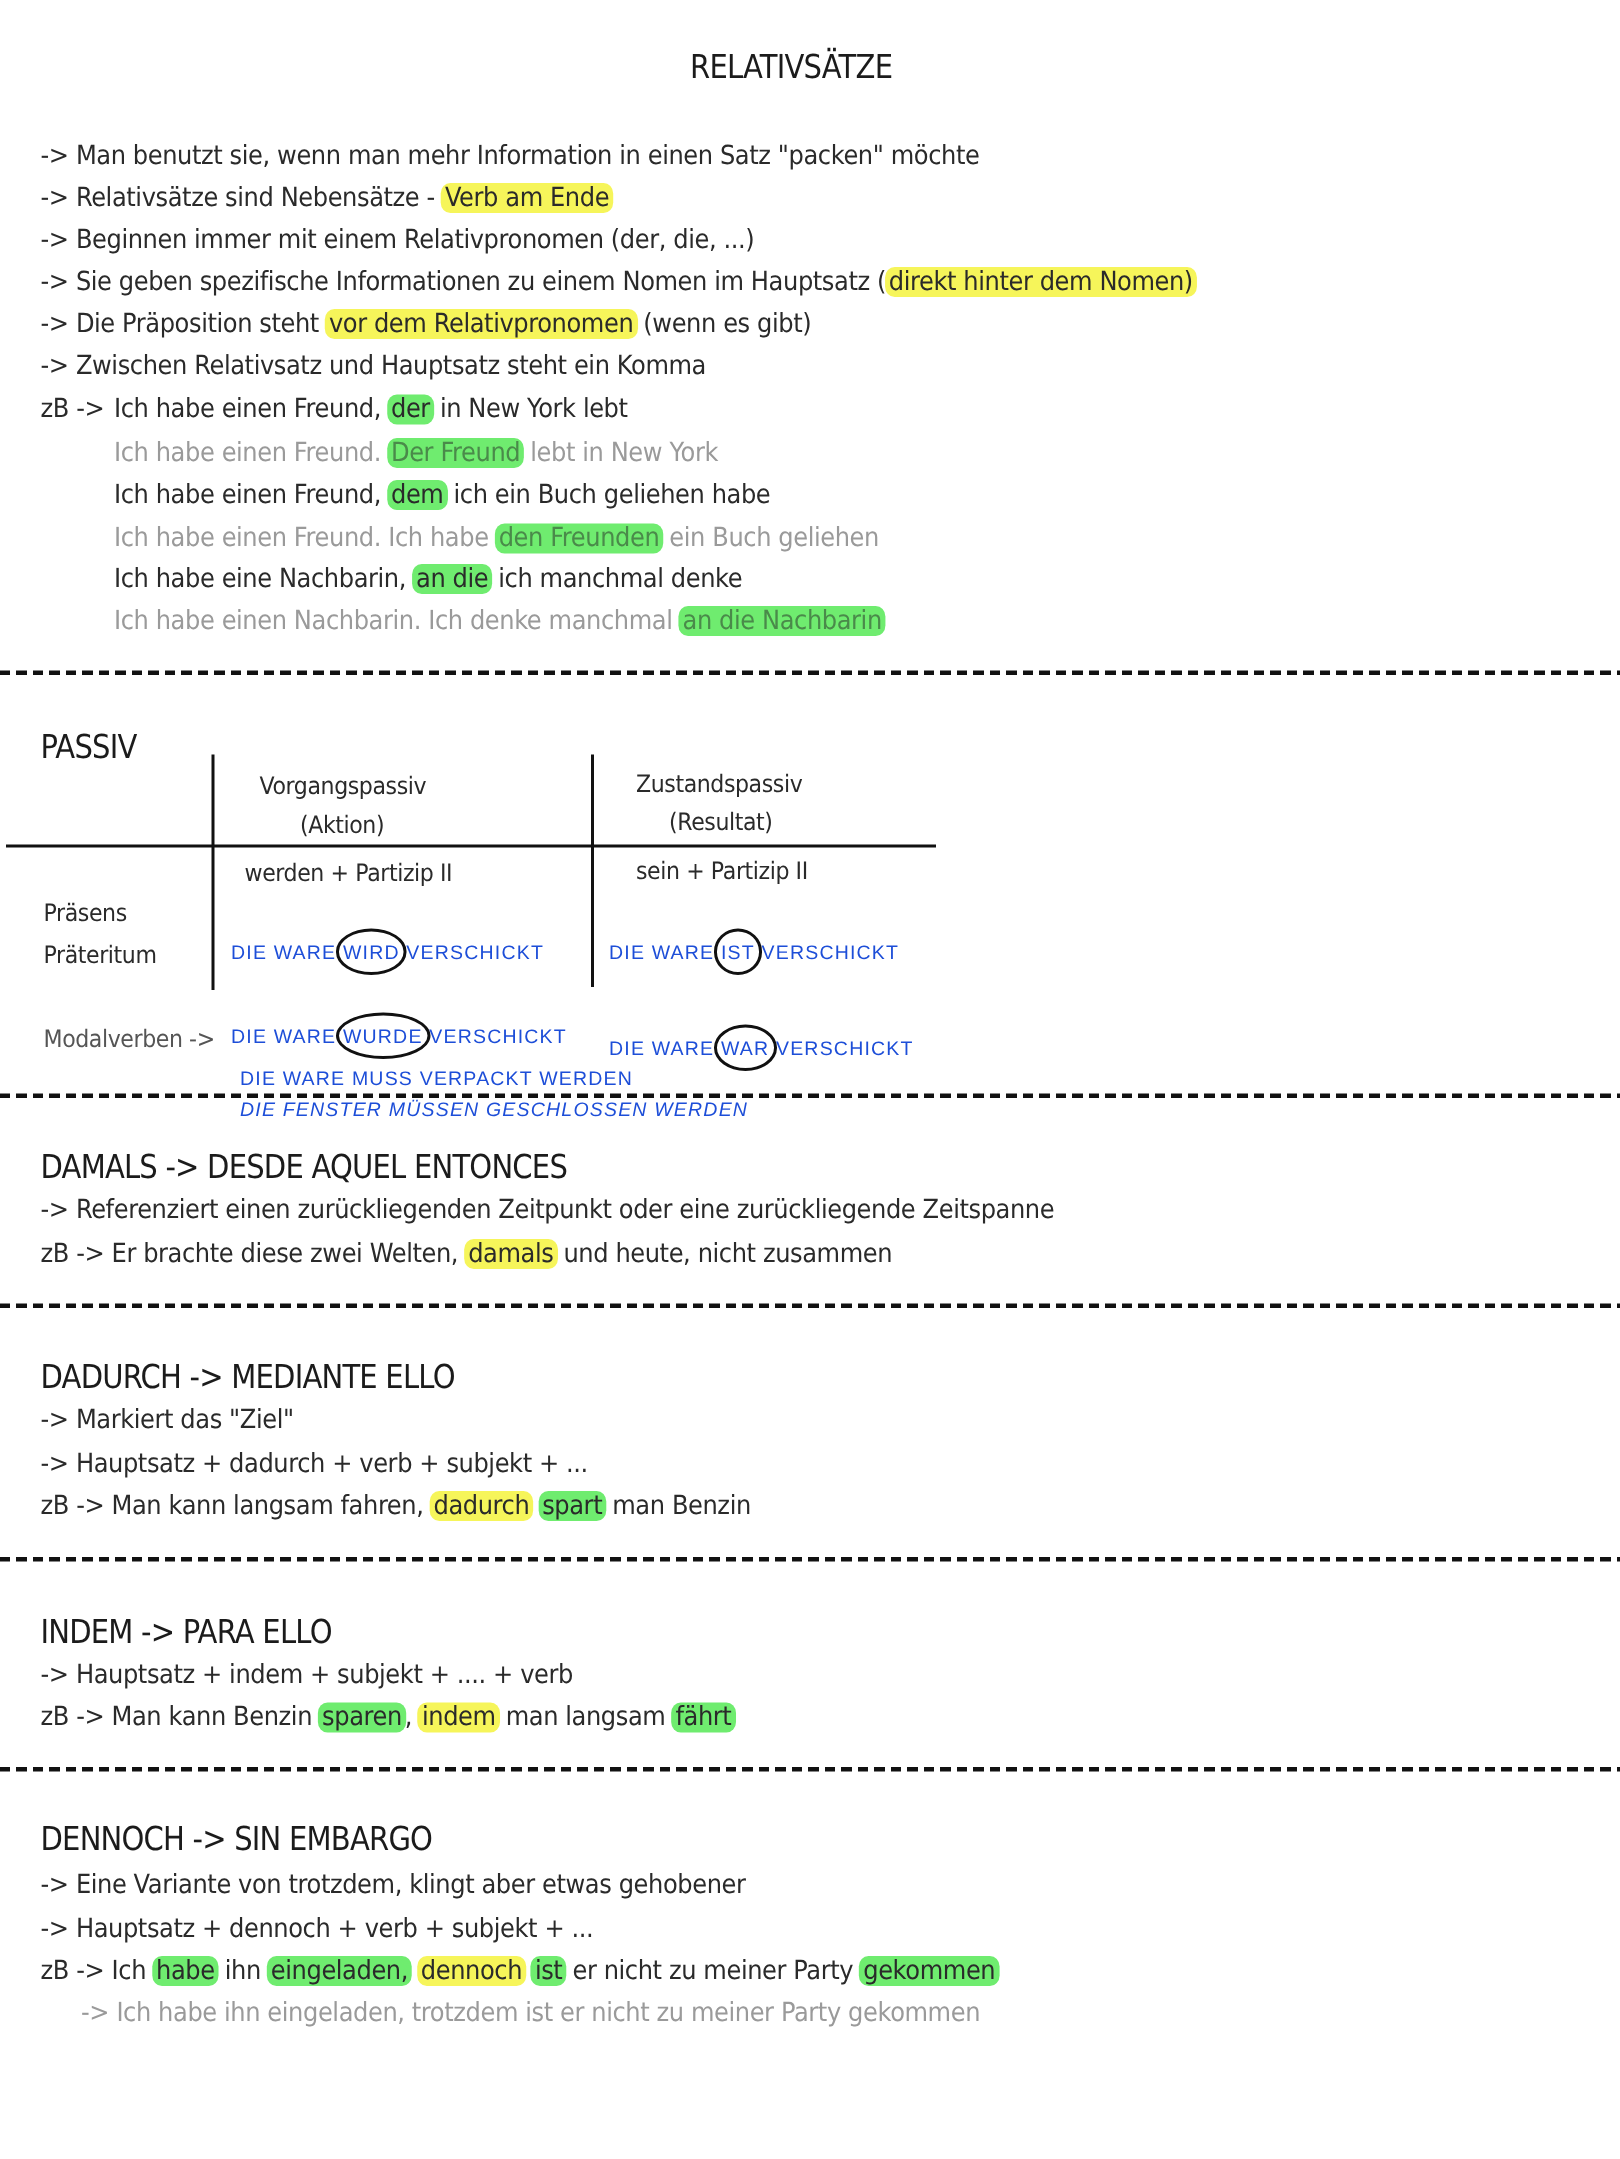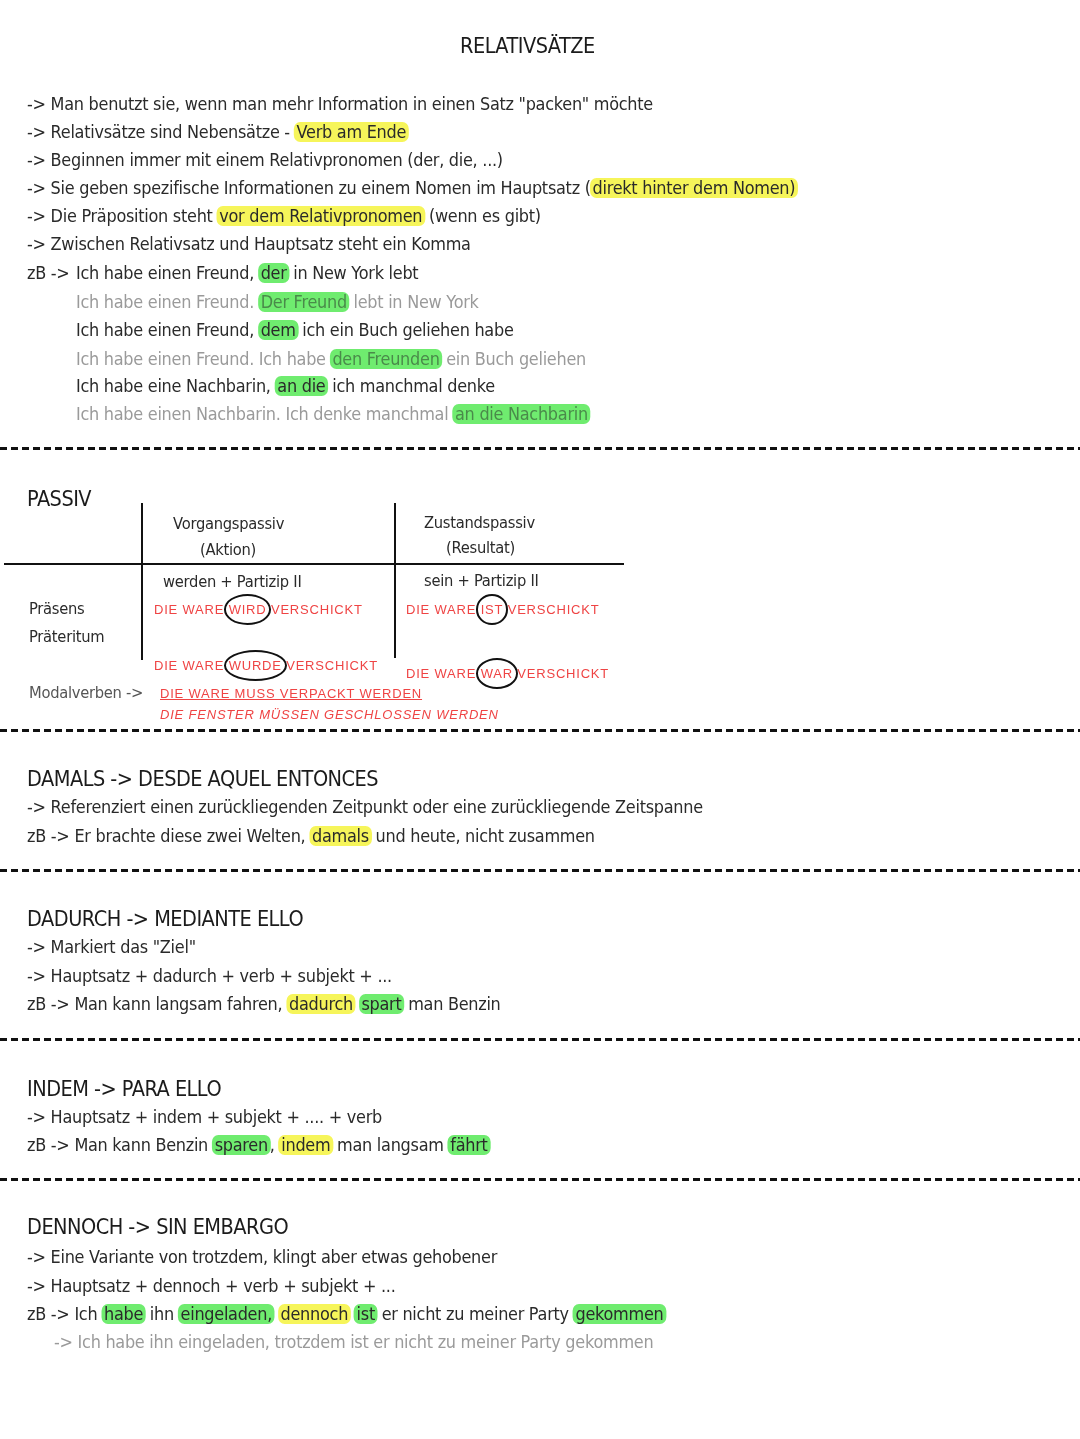--- a/index.html
+++ b/index.html
@@ -8,21 +8,21 @@
   .abs{position:absolute;white-space:nowrap;}
   .txt{font-size:17.5px;letter-spacing:-0.3px;transform:scaleX(0.92);transform-origin:left center;}
   .title{font-size:22px;letter-spacing:-0.6px;transform:scaleX(0.88);transform-origin:left center;color:#1b1b1b;}
   .grey{color:#9a9a9a;}
   .hl-y{background:#f6f55a;border-radius:7px;padding:0 3px;margin:0 -1px;}
   .hl-g{background:#6fec6f;border-radius:7px;padding:0 3px;margin:0 -1px;}
   .dash{position:absolute;left:0;width:1080px;height:3px;
         background:repeating-linear-gradient(90deg,#111 0 7px,transparent 7px 11px);}
   .vline{position:absolute;width:2px;background:#111;}
   .hline{position:absolute;height:2px;background:#111;}
-  .caps{font-family:"Liberation Sans", sans-serif;font-size:13px;color:#ef4444;letter-spacing:0.8px;}
+  .caps{font-family:"Liberation Sans", sans-serif;font-size:13px;color:#1d4ed8;letter-spacing:0.8px;margin-top:25px;}
   .circ{position:relative;display:inline-block;}
   .circ::after{content:"";position:absolute;left:-5px;right:-5px;top:-8px;bottom:-8px;
        border:2px solid #111;border-radius:50%;}
   .small{font-size:16px;}
 </style>
 </head>
 <body>
 
 <div class="abs title" style="left:460px;top:33px;">RELATIVSÄTZE</div>
 
@@ -64,21 +64,21 @@
   <div class="abs txt small" style="left:29px;top:599px;">Präsens</div>
   <div class="abs txt small" style="left:29px;top:627px;">Präteritum</div>
 
   <div class="abs caps" style="left:154px;top:602px;text-transform:uppercase;"><span>Die Ware</span> <span class="circ">wird</span> <span>verschickt</span></div>
   <div class="abs caps" style="left:154px;top:658px;text-transform:uppercase;"><span>Die Ware</span> <span class="circ">wurde</span> <span>verschickt</span></div>
   <div class="abs caps" style="left:406px;top:602px;text-transform:uppercase;"><span>Die Ware</span> <span class="circ">ist</span> <span>verschickt</span></div>
   <div class="abs caps" style="left:406px;top:666px;text-transform:uppercase;"><span>Die Ware</span> <span class="circ">war</span> <span>verschickt</span></div>
 </div>
 
 <div class="abs txt small" style="left:29px;top:683px;color:#555;">Modalverben -&gt;</div>
-<div class="abs caps" style="left:160px;top:686px;text-transform:uppercase;text-decoration:underline;">Die Ware muss verpackt werden</div>
+<div class="abs caps" style="left:160px;top:686px;text-transform:uppercase;">Die Ware muss verpackt werden</div>
 <div class="abs caps" style="left:160px;top:707px;text-transform:uppercase;font-style:italic;">Die Fenster müssen geschlossen werden</div>
 
 <div class="dash" style="top:729px;"></div>
 
 <div class="abs title" style="left:27px;top:766px;">DAMALS -&gt; DESDE AQUEL ENTONCES</div>
 <div class="abs txt" style="left:27px;top:797px;">-&gt; Referenziert einen zurückliegenden Zeitpunkt oder eine zurückliegende Zeitspanne</div>
 <div class="abs txt" style="left:27px;top:826px;"><span>zB -&gt; Er brachte diese zwei Welten, </span><span class="hl-y">damals</span><span> und heute, nicht zusammen</span></div>
 
 <div class="dash" style="top:869px;"></div>
 

